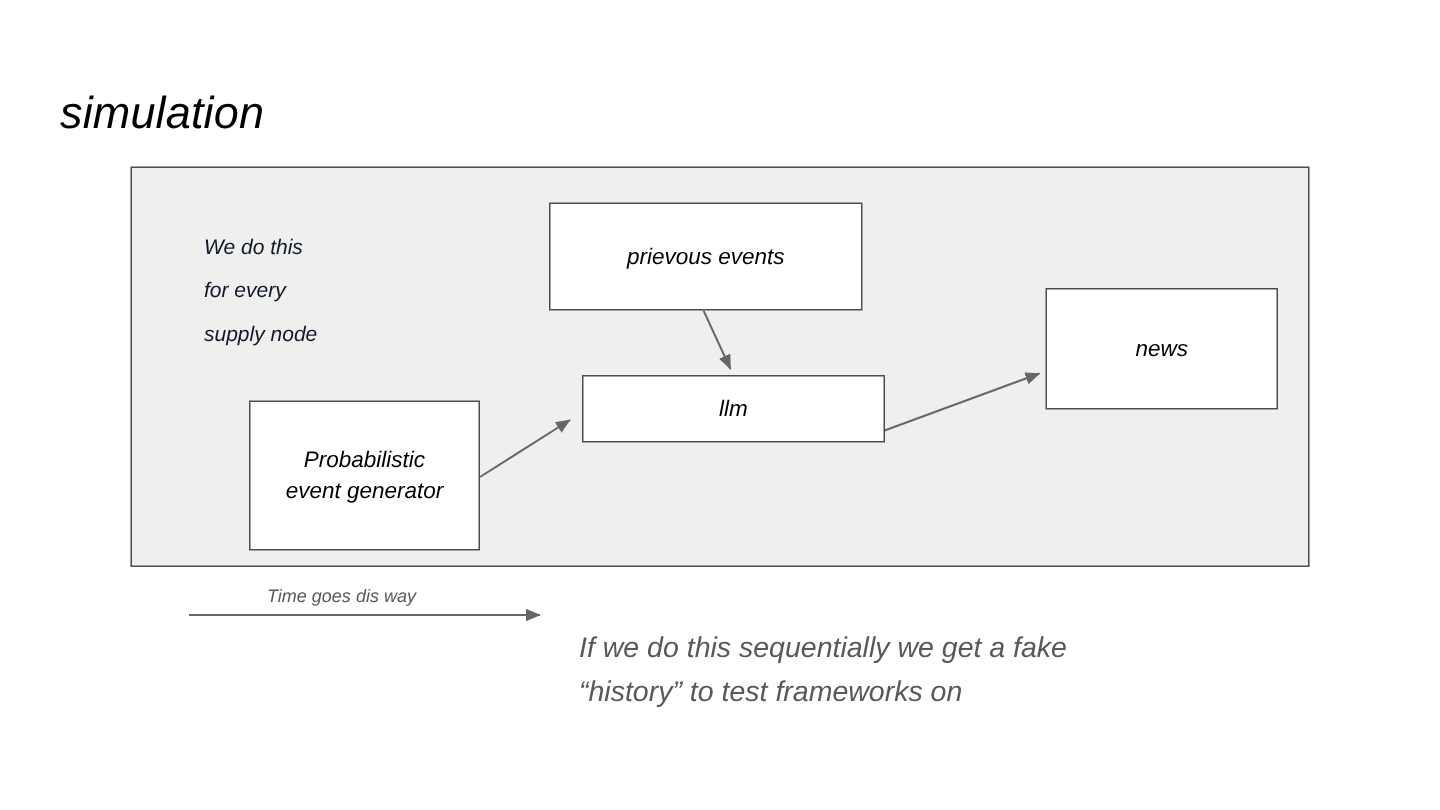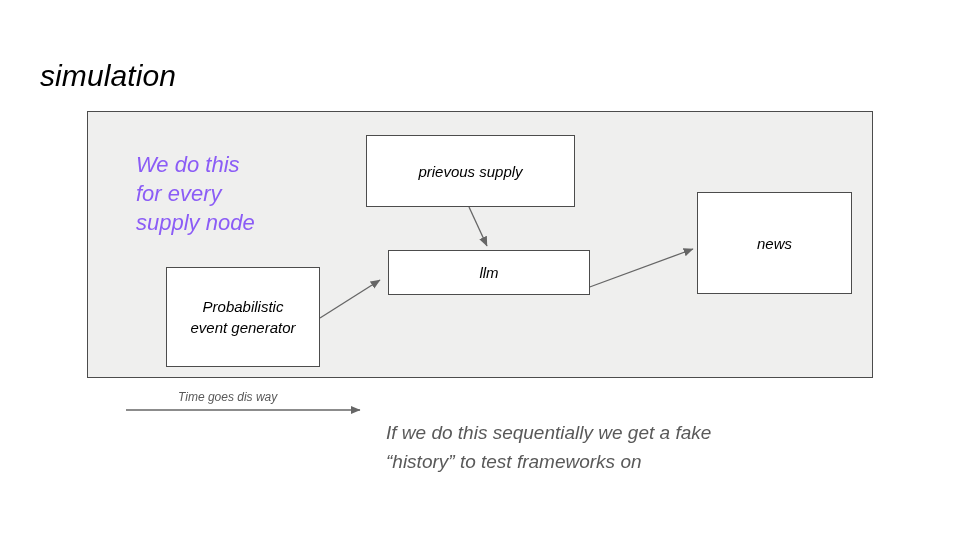--- a/index.html
+++ b/index.html
@@ -43,23 +43,23 @@
     height: 267px;
     background: #efefee;
     border: 1px solid #4c4c4c;
     box-sizing: border-box;
   }
   
   #panel-note {
     position: absolute;
     left: 136px;
     top: 150px;
-    font-size: 22px;
+    font-size: 14px;
     line-height: 29px;
-    color: #8b5cf6;
+    color: #0f172a;
     white-space: pre;
   }
   
   .node {
     position: absolute;
     background: #ffffff;
     border: 1px solid #4c4c4c;
     box-sizing: border-box;
     display: flex;
     align-items: center;
@@ -88,21 +88,21 @@
   #node-probabilistic-event-generator {
     left: 166px;
     top: 267px;
     width: 154px;
     height: 100px;
   }
   #node-news {
     left: 697px;
     top: 192px;
     width: 155px;
-    height: 102px;
+    height: 81px;
   }
   
   #connectors {
     position: absolute;
     left: 0;
     top: 0;
     width: 960px;
     height: 540px;
     pointer-events: none;
   }
@@ -150,21 +150,21 @@
     <line x1="469" y1="207" x2="487" y2="246" stroke="#666666" stroke-width="1.3" marker-end="url(#arrowhead)"></line>
 
     <line x1="320" y1="318" x2="380" y2="280" stroke="#666666" stroke-width="1.3" marker-end="url(#arrowhead)"></line>
 
     <line x1="587" y1="288" x2="693" y2="249" stroke="#666666" stroke-width="1.3" marker-end="url(#arrowhead)"></line>
 
     <line x1="126" y1="410" x2="360" y2="410" stroke="#666666" stroke-width="1.3" marker-end="url(#arrowhead)"></line>
   </svg>
 
   <div class="node" id="node-prievous-events">
-    <span class="node-label">prievous supply</span>
+    <span class="node-label">prievous events</span>
   </div>
 
   <div class="node" id="node-llm">
     <span class="node-label">llm</span>
   </div>
 
   <div class="node" id="node-probabilistic-event-generator">
     <span class="node-label">Probabilistic
 event generator</span>
   </div>

